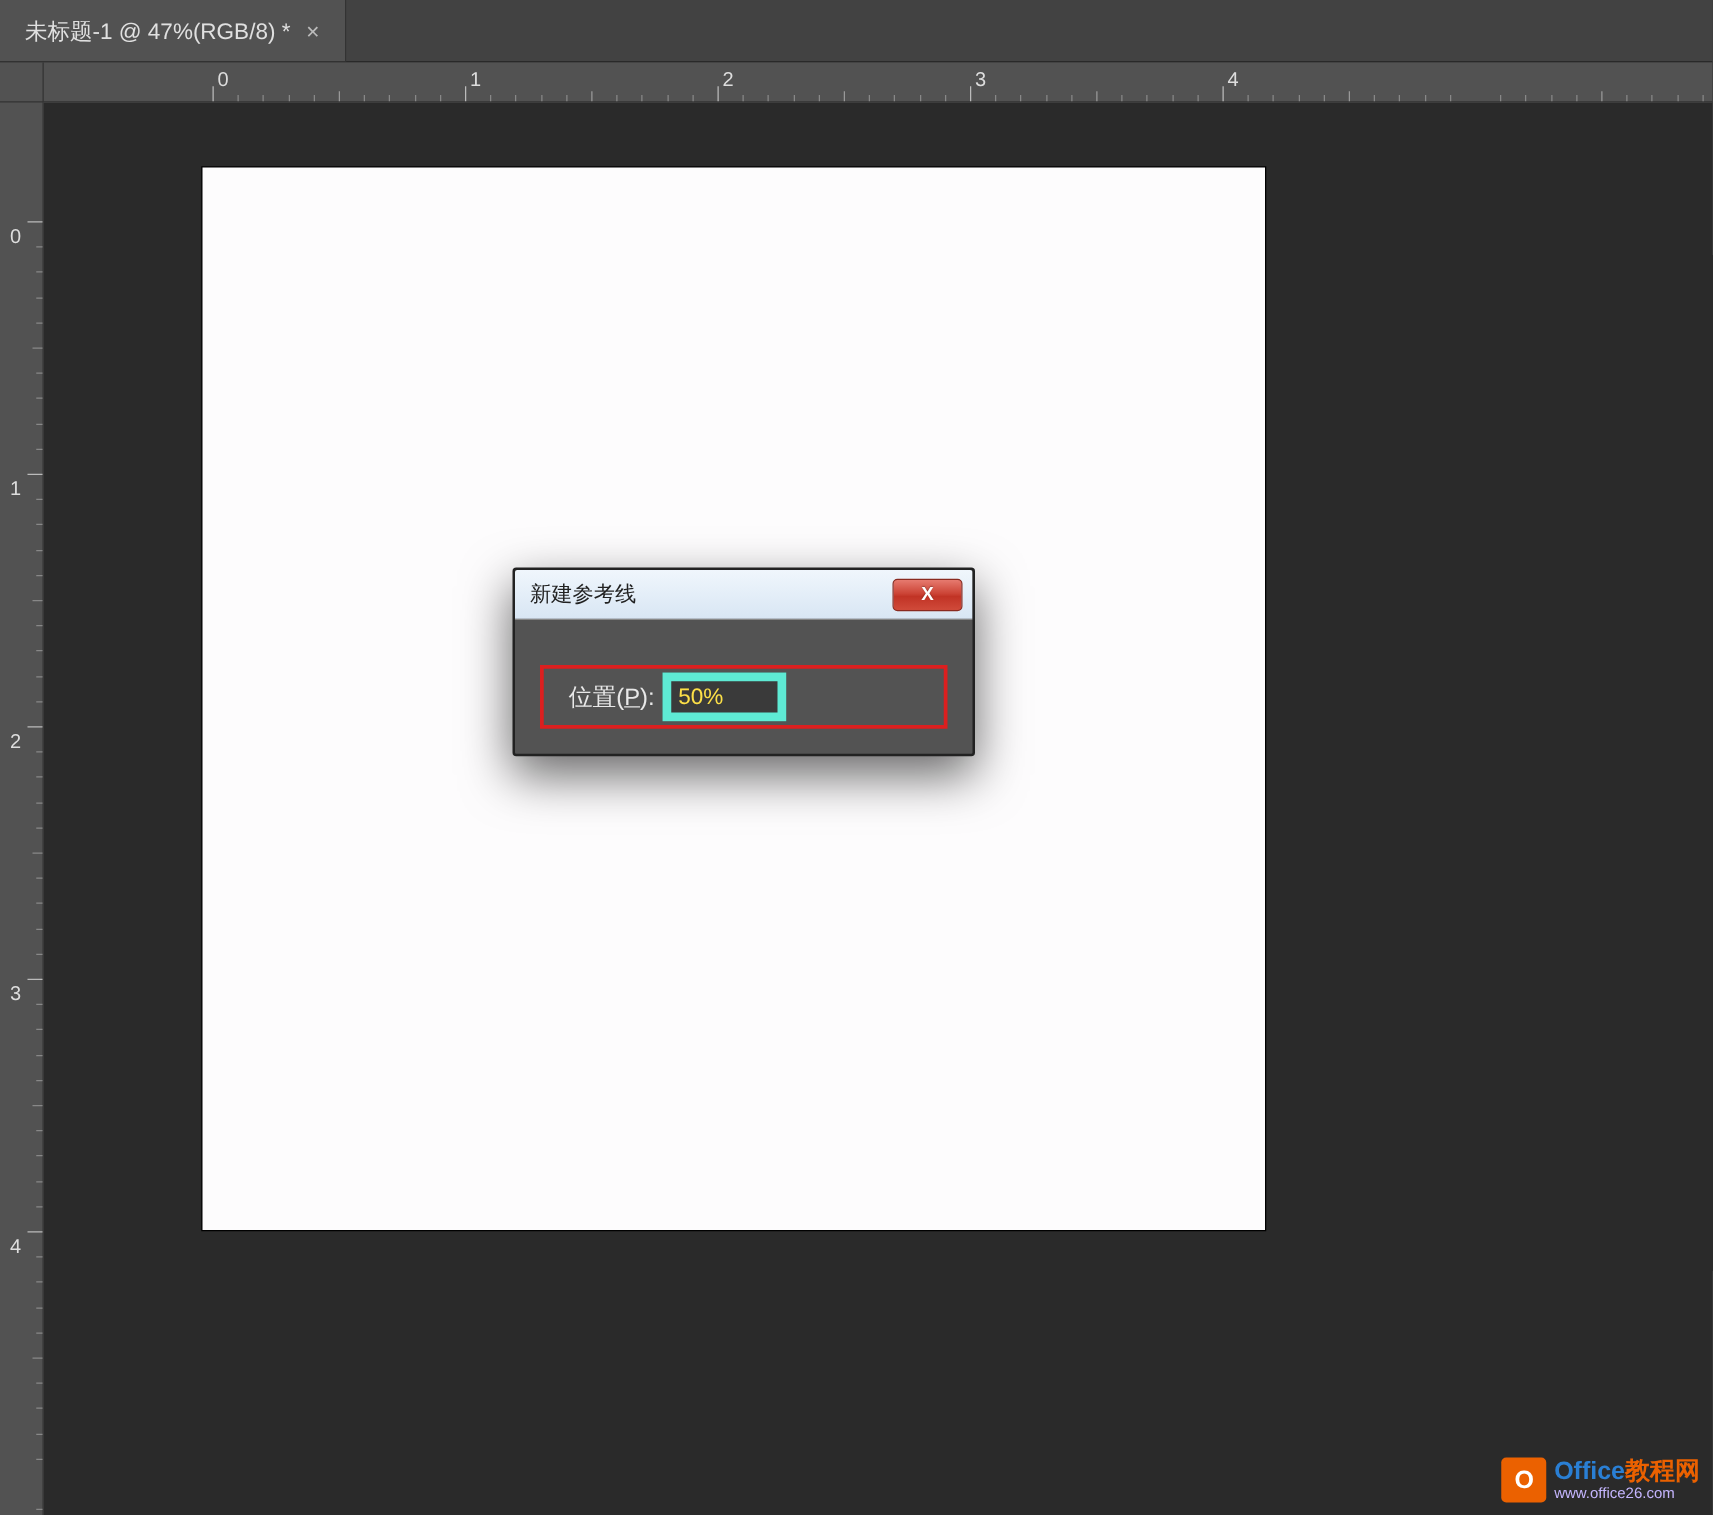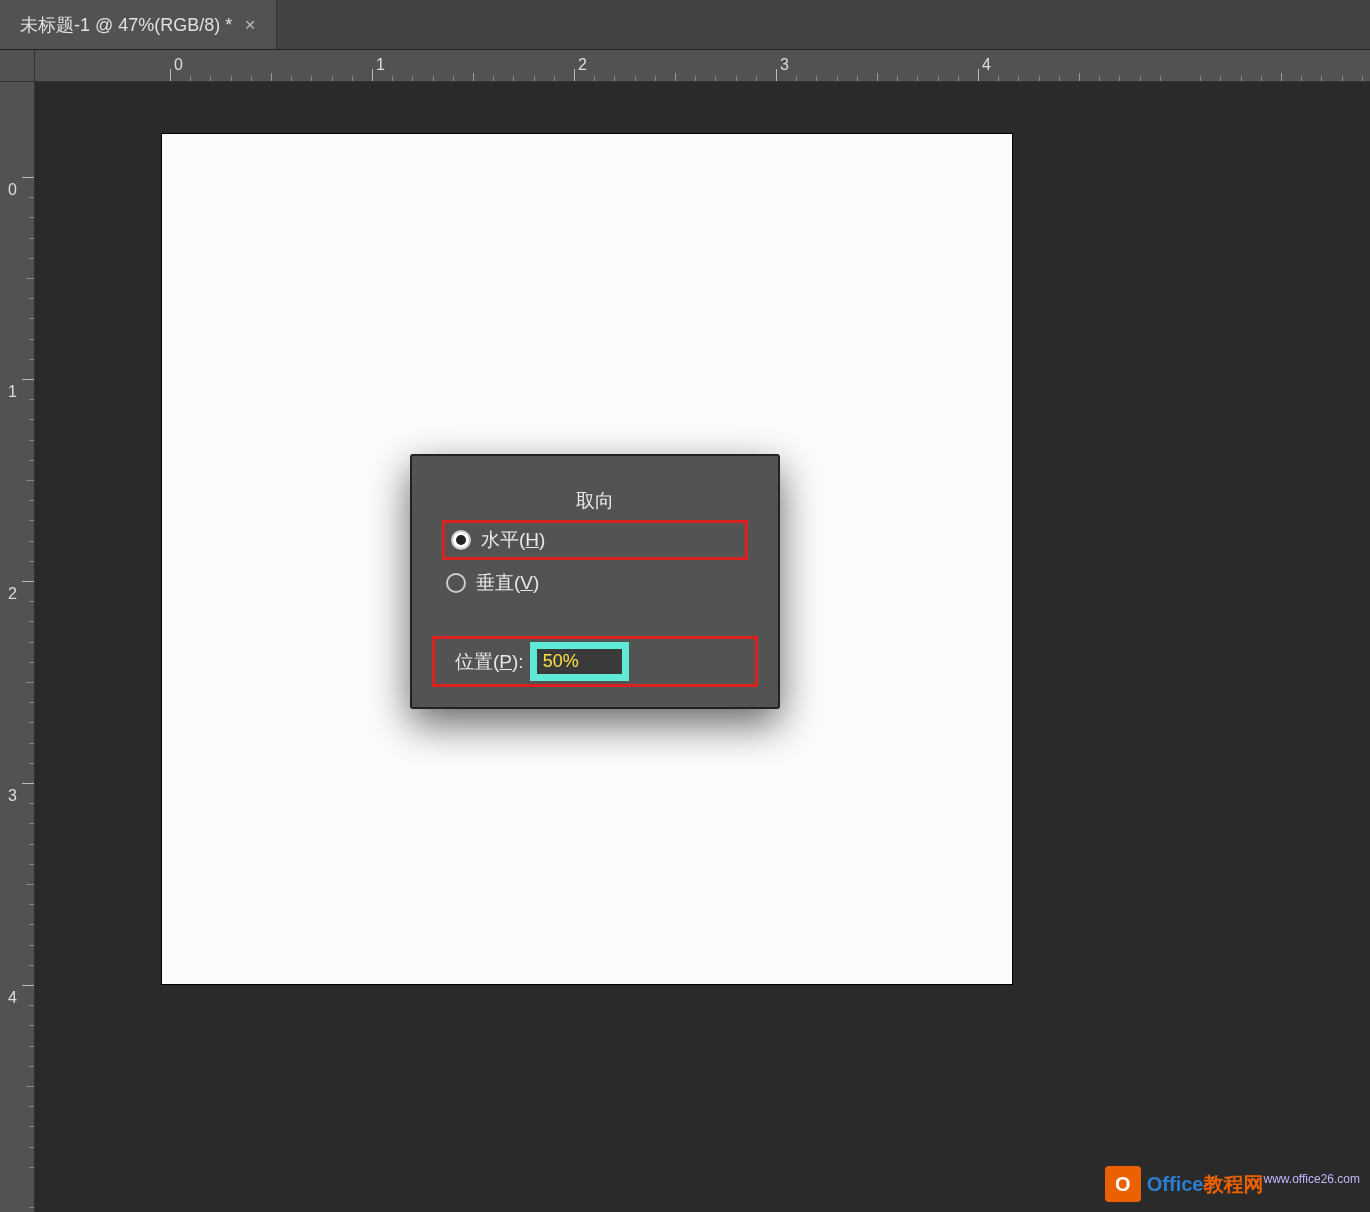--- a/index.html
+++ b/index.html
@@ -364,20 +364,21 @@
       display: flex;
       align-items: center;
       justify-content: center;
       color: #fff;
       font-weight: bold;
       font-size: 20px;
     }
     
     .wm-text {
       display: flex;
+      flex-direction: column;
       line-height: 1.1;
     }
     
     .wm-title {
       font-size: 20px;
       font-weight: bold;
     }
     
     .wm-title .blue { color: #2a7fd4; }
     .wm-title .orange { color: #eb6100; }
@@ -534,35 +535,28 @@
       <div class="ruler-v-minor" style="width: 5px; position: absolute; right: 0px; height: 1px; background: rgb(136, 136, 136); top: 1064.6px;"></div>
       <div class="ruler-v-minor" style="width: 5px; position: absolute; right: 0px; height: 1px; background: rgb(136, 136, 136); top: 1084.8px;"></div>
       <div class="ruler-v-minor" style="width: 5px; position: absolute; right: 0px; height: 1px; background: rgb(136, 136, 136); top: 1125.2px;"></div>
     </div>
 
   <div class="canvas-area">
     <div class="canvas"></div>
   </div>
 
   <div class="dialog">
+    <div class="dialog-titlebar">
+      <span class="dialog-title">新建参考线</span>
+      <div class="dialog-close-btn">
+        <span>X</span>
+      </div>
+    </div>
     <div class="dialog-body">
       <div class="dialog-left">
-        <div class="fieldset">
-          <div class="legend-wrap">取向</div>
-
-          <div class="radio-row highlight">
-            <div class="radio selected"></div>
-            <span class="radio-label">水平(<span class="underline">H</span>)</span>
-          </div>
-
-          <div class="radio-row">
-            <div class="radio"></div>
-            <span class="radio-label">垂直(<span class="underline">V</span>)</span>
-          </div>
-        </div>
 
         <div class="position-row">
           <span class="position-label">位置(<span class="underline">P</span>):</span>
           <input class="position-input" value="50%" style="">
         </div>
       </div>
 
     </div>
   </div>
 </div>

